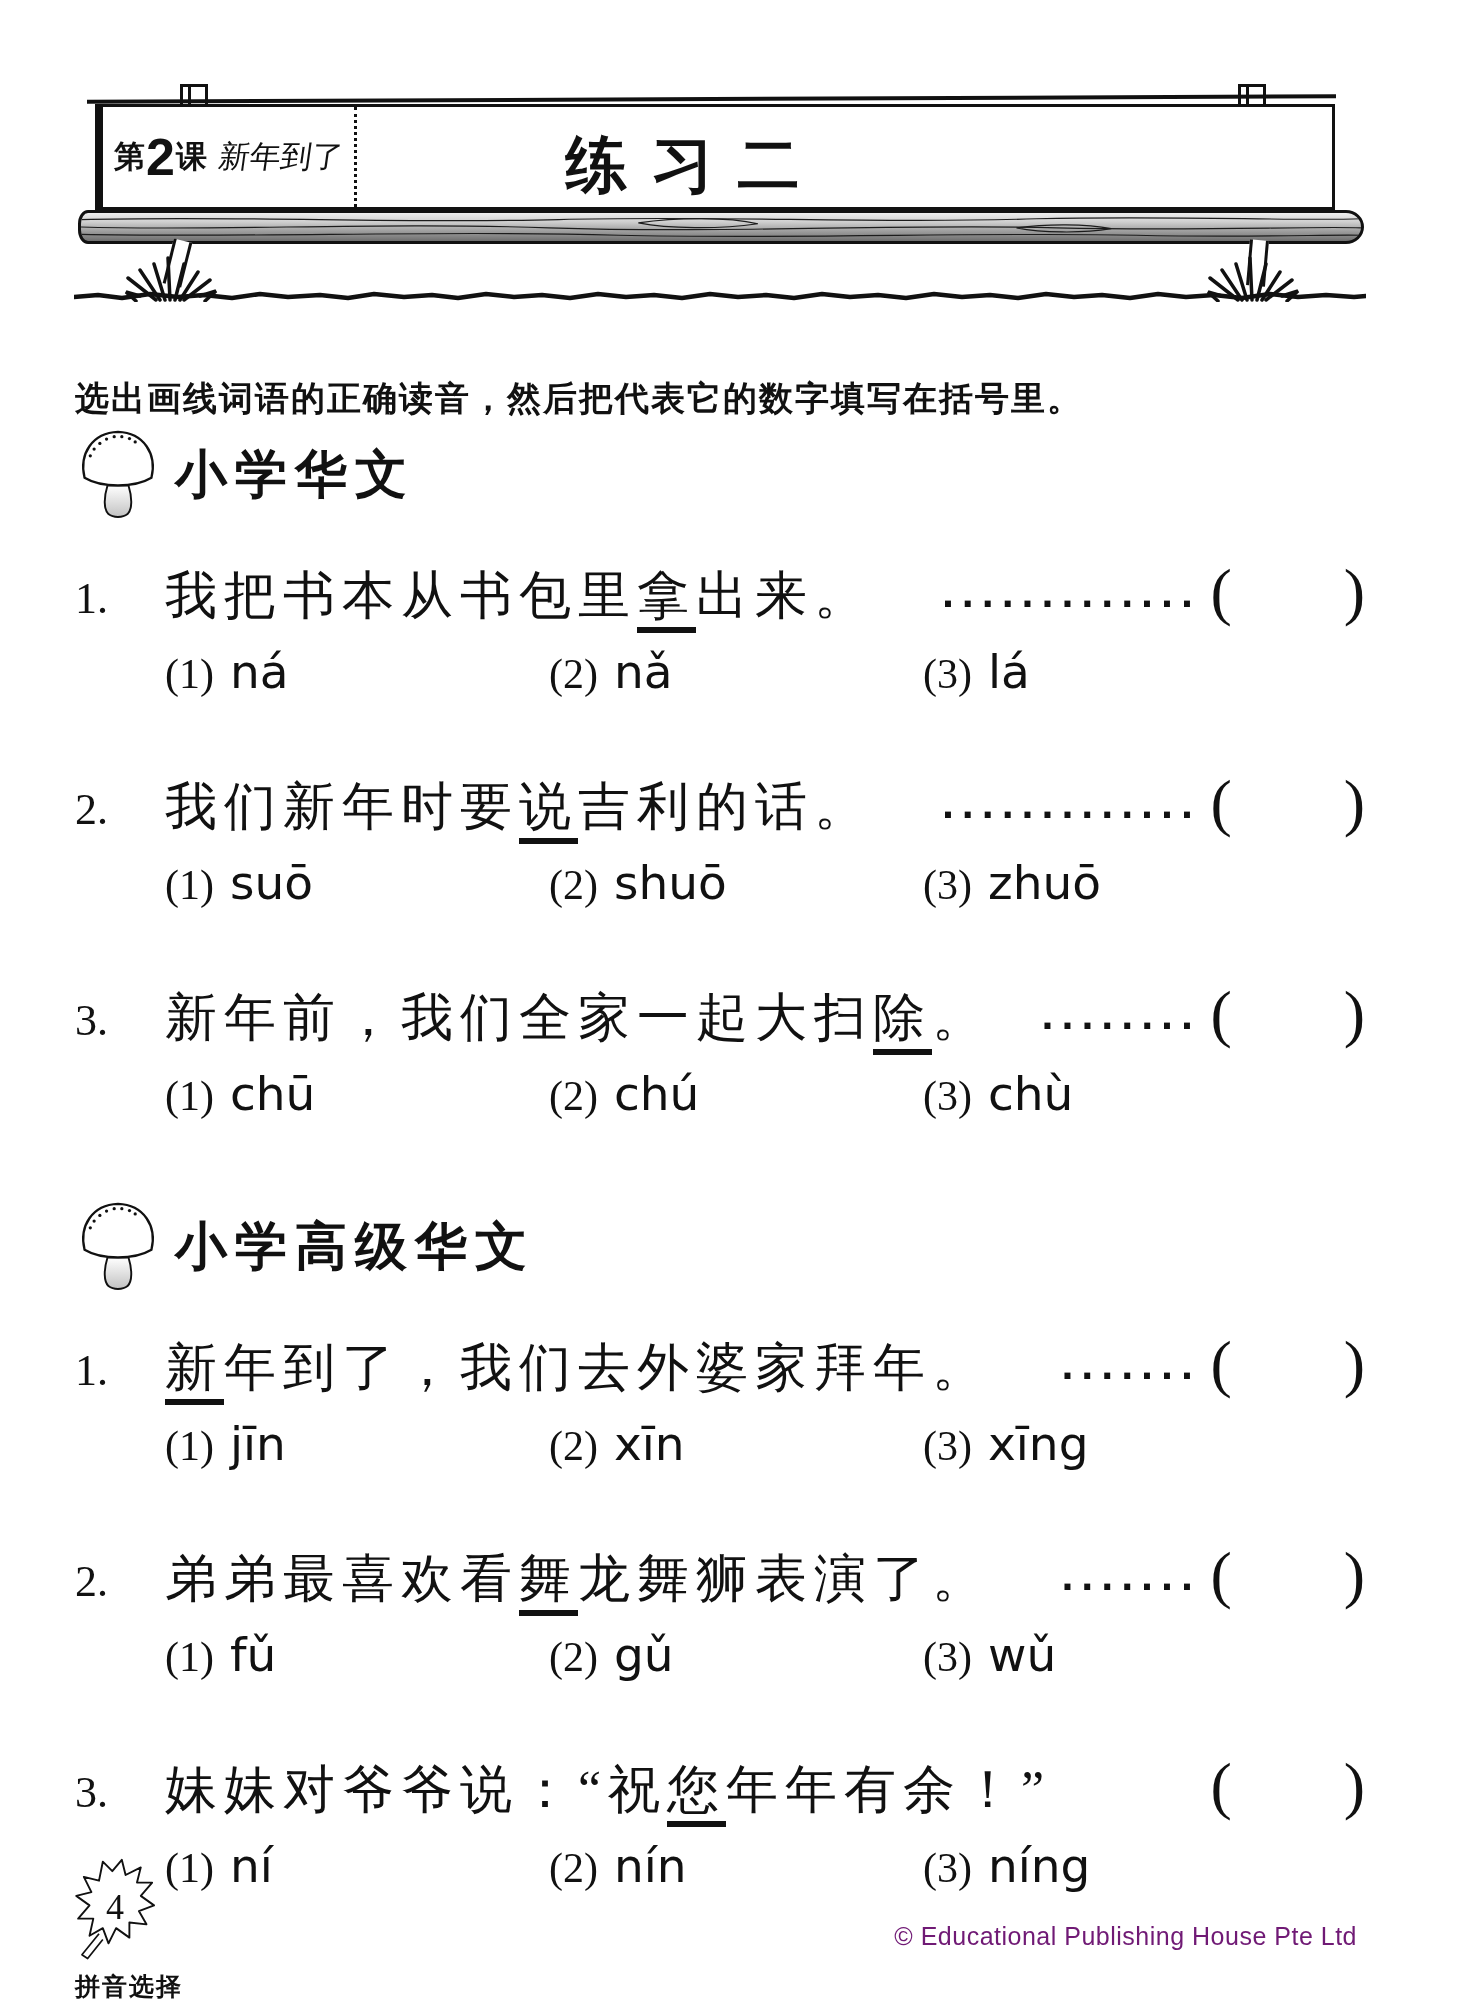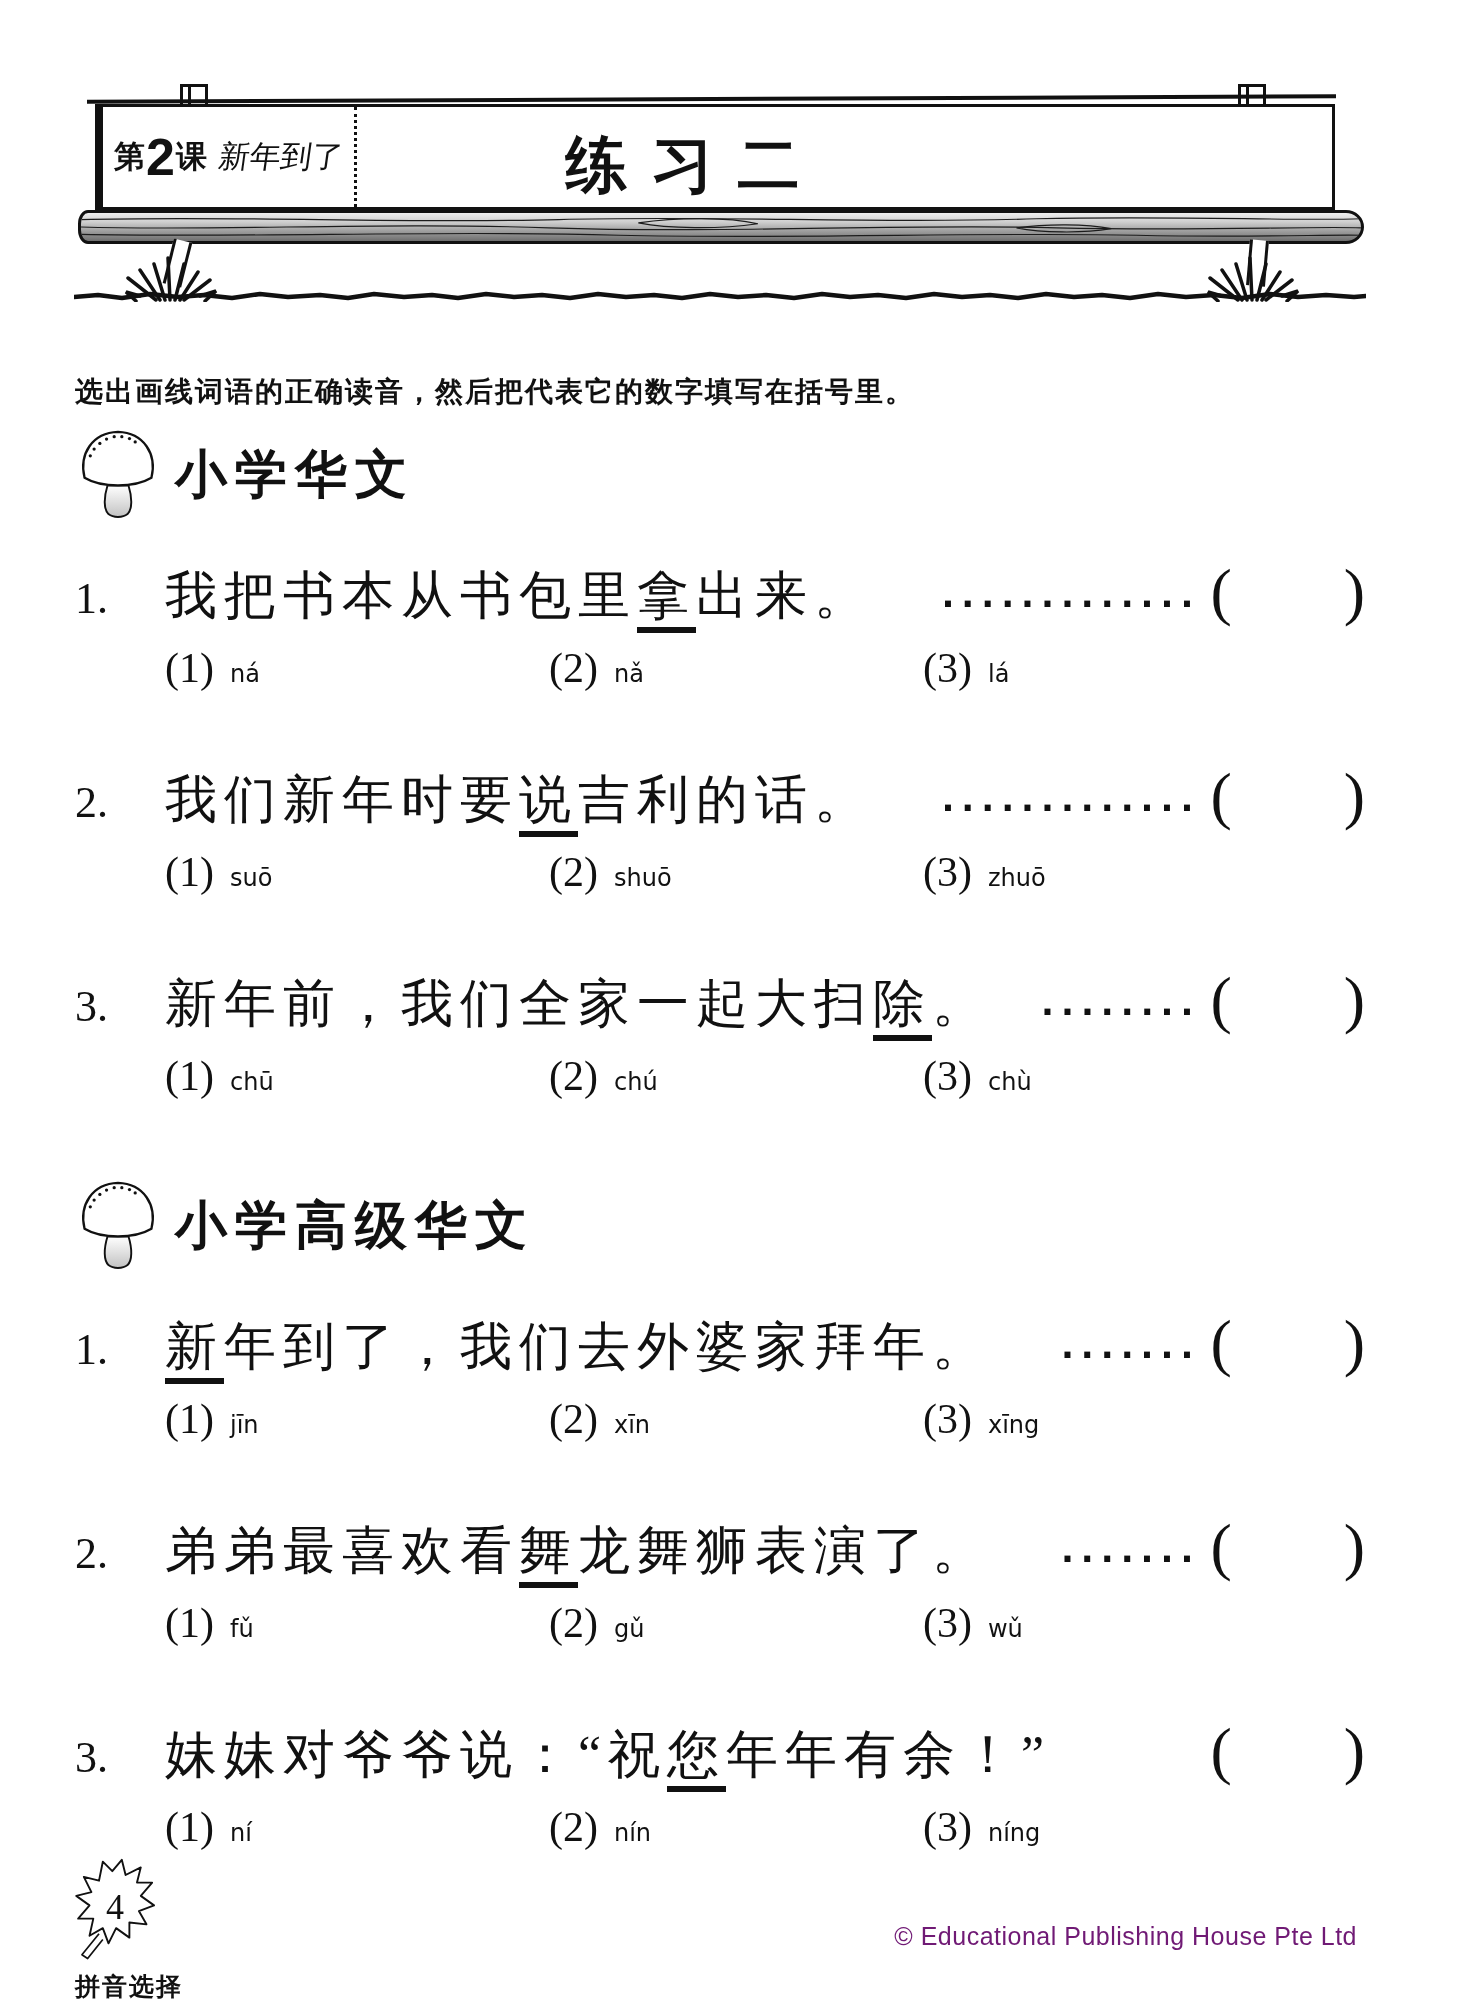--- a/index.html
+++ b/index.html
@@ -32,21 +32,21 @@
   .post{position:absolute;width:13px;height:46px;top:240px;background:#fff;
         border-left:3px solid #111;border-right:3px solid #111;}
   .post-left{left:168px;transform:rotate(14deg);}
   .post-right{left:1248px;transform:rotate(5deg);}
   .grass{position:absolute;top:250px;}
   .grass-left{left:110px;}
   .grass-right{left:1192px;}
   .ground{position:absolute;left:74px;top:288px;}
 
   
-  .instructions{position:absolute;left:75px;top:338px;width:1260px;font-size:28px;font-weight:600;
+  .instructions{position:absolute;left:75px;top:338px;width:1260px;font-size:34px;font-weight:600;
         letter-spacing:2px;line-height:52px;}
 
   
   .content{position:absolute;left:75px;top:410px;width:1290px;}
   .section-header{display:flex;align-items:flex-start;gap:14px;height:100px;}
   .section-header.first{margin-top:14px;}
   .section-header.later{margin-top:75px;}
   .section-title{font-size:52px;font-weight:800;letter-spacing:8px;padding-top:16px;
         font-family:"DejaVu Sans",sans-serif;white-space:nowrap;}
 
@@ -57,21 +57,21 @@
   .q-sentence{font-family:"Liberation Serif",serif;font-size:52px;letter-spacing:7px;white-space:nowrap;}
   .u-char{border-bottom:6px solid #111;padding-bottom:3px;}
   .q-right{margin-left:auto;display:flex;align-items:baseline;}
   .q-dots{display:inline-block;font-family:"DejaVu Sans",sans-serif;font-size:34px;font-weight:700;
         letter-spacing:7px;transform:translateY(-6px);margin-right:10px;white-space:nowrap;}
   .q-paren{font-family:"Liberation Serif",serif;font-size:64px;line-height:1;}
   .q-gap{display:inline-block;width:112px;}
   .q-options{margin-left:90px;margin-top:12px;display:grid;grid-template-columns:384px 374px auto;align-items:baseline;}
   .option{white-space:nowrap;}
   .opt-num{font-family:"Liberation Serif",serif;font-size:42px;margin-right:16px;}
-  .opt-py{font-family:"DejaVu Sans",sans-serif;font-size:24px;}
+  .opt-py{font-family:"DejaVu Sans",sans-serif;font-size:47px;}
 
   
   .leaf-wrap{position:absolute;left:70px;top:1856px;width:96px;height:112px;}
   .leaf-num{position:absolute;left:36px;top:30px;font-family:"Liberation Serif",serif;font-size:36px;}
   .category{position:absolute;left:75px;top:1970px;font-size:25px;font-weight:600;letter-spacing:2px;text-align:center;}
   .copyright{position:absolute;right:108px;top:1922px;font-size:25px;color:#701a75;letter-spacing:0.5px;}
 </style>
 </head>
 <body>
 

